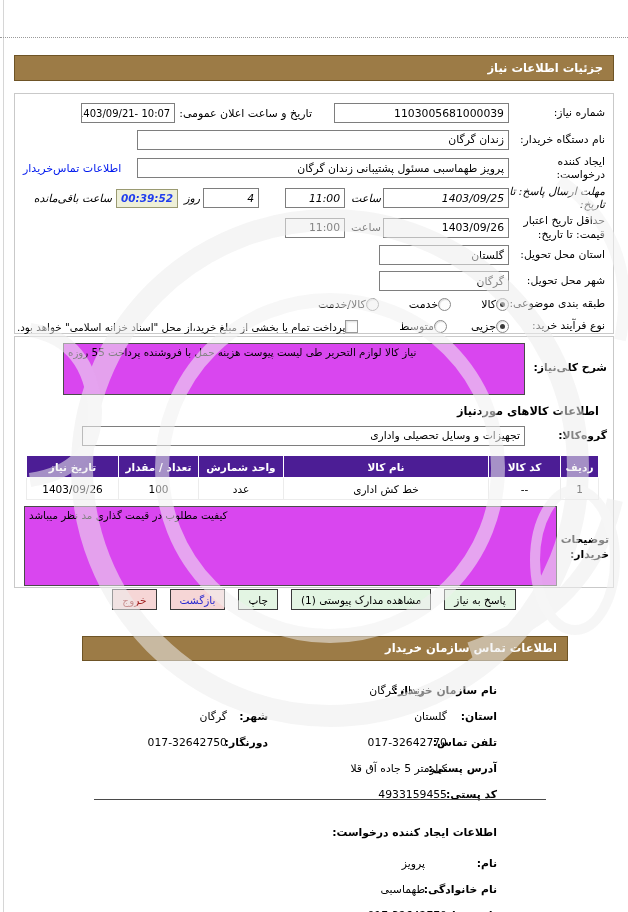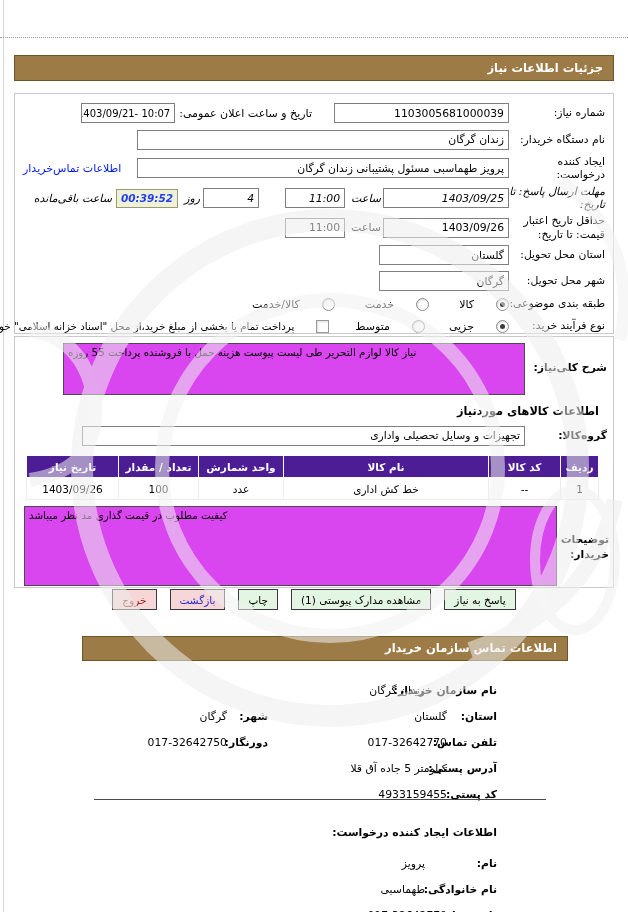--- a/index.html
+++ b/index.html
@@ -26,21 +26,21 @@
   .ltr{direction:ltr;justify-content:flex-end;}
   .sm{font-size:10px;}
   .link{color:#0019ee;margin-right:16px;white-space:nowrap;cursor:pointer;}
   .cdown{background:#eef0d8;border:1px solid #9a9a72;color:#1f3dee;font-weight:bold;height:17px;
          padding:0 4px;font-size:10.5px;display:flex;align-items:center;direction:ltr;margin-right:6px;}
   .radio{width:11px;height:11px;border:1px solid #8a8a8a;border-radius:50%;background:#fdfdfd;
          flex:none;box-shadow:inset 1px 1px 1px #ddd;}
   .radio.sel{display:flex;align-items:center;justify-content:center;}
   .radio.sel::after{content:'';width:5px;height:5px;background:#3b3b3b;border-radius:50%;}
   .cb{width:11px;height:11px;border:1px solid #999;background:#fdfdfd;flex:none;box-shadow:inset 1px 1px 2px #ddd;}
-  .opt{display:flex;align-items:center;gap:22px;}
+  .opt{display:flex;align-items:flex-end;gap:0;}
   .tarea{border:1px solid #4a4a4a;background:#d946ef;font-size:10.3px;text-align:left;direction:rtl;
          padding:2px 4px;box-sizing:border-box;overflow:hidden;align-self:flex-start;}
   
   #goods-table{width:572px;margin:8px 14px 0;border-collapse:collapse;font-size:10.5px;
                border:1px solid #9db6cf;table-layout:fixed;}
   #goods-table th{background:#4c1d95;color:#fff;border:1px solid #fff;height:21px;font-weight:bold;
                   text-align:center;padding:0 2px;}
   #goods-table td{height:21px;text-align:center;border:1px solid #ececec;background:#fff;padding:0 2px;}
   
   #btn-row{position:absolute;top:589px;right:14px;width:600px;display:flex;justify-content:center;
@@ -142,21 +142,21 @@
   <div class="row" style="min-height:24px;">
     <span class="lbl">نوع فرآیند خرید:</span>
     <span class="opt">
       <span class="radio sel"></span>
       <span>جزیی</span>
     </span>
     <span class="opt" style="margin-right:24px;">
       <span class="radio"></span>
       <span>متوسط</span>
     </span>
-    <span class="opt" style="margin-right:26px;min-width:0;">
+    <span class="opt" style="margin-right:41px;min-width:0;">
       <span class="cb"></span>
       <span style="white-space:nowrap;font-size:10.3px;">پرداخت تمام یا بخشی از مبلغ خرید،از محل "اسناد خزانه اسلامی" خواهد بود.</span>
     </span>
   </div>
 </div>
 
 <div class="panel" id="panel2">
 
   <div class="row" style="align-items:flex-start;">
     <span class="lbl b" style="width:88px;padding-right:6px;box-sizing:border-box;padding-top:18px;">شرح کلی‌نیاز:</span>

